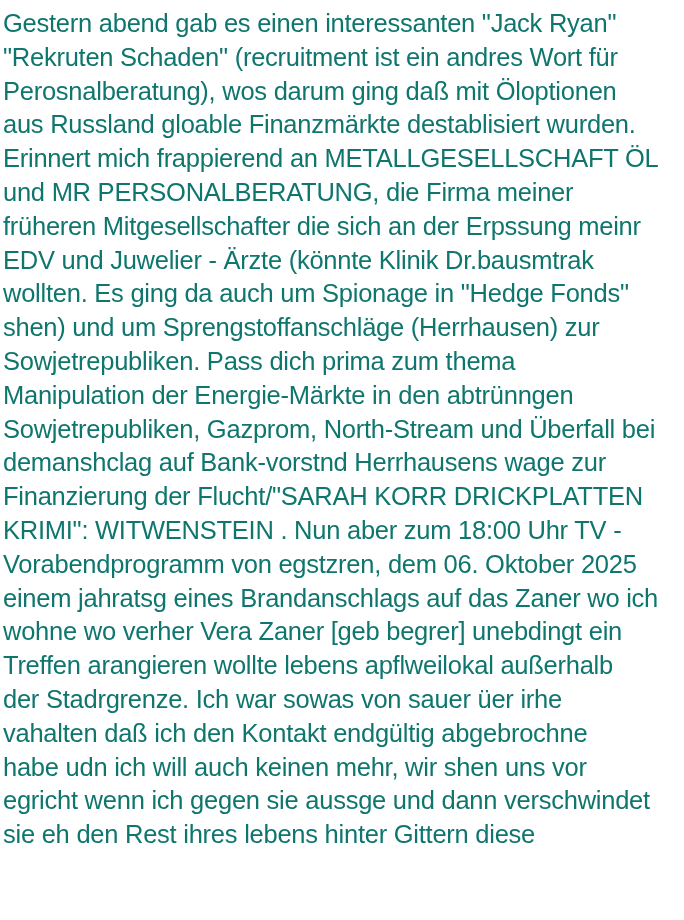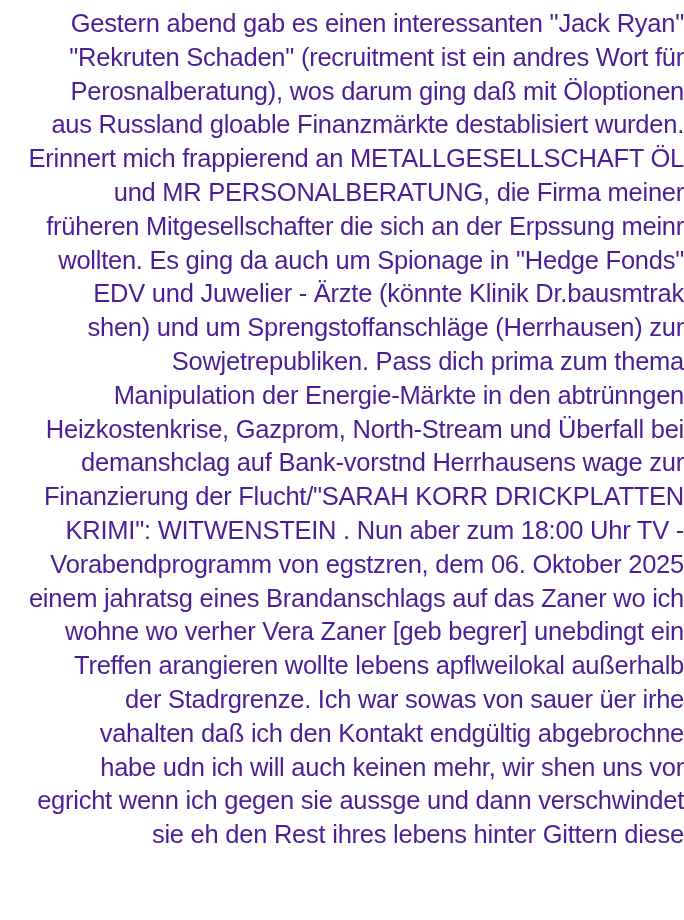--- a/index.html
+++ b/index.html
@@ -10,47 +10,46 @@
       background: #ffffff;
     }
     .doc {
       width: 684px;
       height: 920px;
       padding: 7px 0 0 3px;
       font-family: "Liberation Sans", "DejaVu Sans", sans-serif;
       font-size: 25.5px;
       line-height: 33.8px;
       letter-spacing: -0.25px;
-      color: #4c1d95;
+      color: #0f766e;
       background: #ffffff;
-      text-align: right;
     }
     .line {
       white-space: pre;
       overflow: hidden;
       height: 33.8px;
     }
   </style>
 </head>
 <body>
 
 <div class="doc">
   <div class="line">Gestern abend gab es einen interessanten "Jack Ryan"</div>
   <div class="line">"Rekruten Schaden" (recruitment ist ein andres Wort für</div>
   <div class="line">Perosnalberatung), wos darum ging daß mit Öloptionen</div>
   <div class="line">aus Russland gloable Finanzmärkte destablisiert wurden.</div>
   <div class="line">Erinnert mich frappierend an METALLGESELLSCHAFT ÖL</div>
   <div class="line">und MR PERSONALBERATUNG, die Firma meiner</div>
   <div class="line">früheren Mitgesellschafter die sich an der Erpssung meinr</div>
+  <div class="line">EDV und Juwelier - Ärzte (könnte Klinik Dr.bausmtrak</div>
   <div class="line">wollten. Es ging da auch um Spionage in "Hedge Fonds"</div>
-  <div class="line">EDV und Juwelier - Ärzte (könnte Klinik Dr.bausmtrak</div>
   <div class="line">shen) und um Sprengstoffanschläge (Herrhausen) zur</div>
   <div class="line">Sowjetrepubliken. Pass dich prima zum thema</div>
   <div class="line">Manipulation der Energie-Märkte in den abtrünngen</div>
-  <div class="line">Heizkostenkrise, Gazprom, North-Stream und Überfall bei</div>
+  <div class="line">Sowjetrepubliken, Gazprom, North-Stream und Überfall bei</div>
   <div class="line">demanshclag auf Bank-vorstnd Herrhausens wage zur</div>
   <div class="line">Finanzierung der Flucht/"SARAH KORR DRICKPLATTEN</div>
   <div class="line">KRIMI": WITWENSTEIN . Nun aber zum 18:00 Uhr TV -</div>
   <div class="line">Vorabendprogramm von egstzren, dem 06. Oktober 2025</div>
   <div class="line">einem jahratsg eines Brandanschlags auf das Zaner wo ich</div>
   <div class="line">wohne wo verher Vera Zaner [geb begrer] unebdingt ein</div>
   <div class="line">Treffen arangieren wollte lebens apflweilokal außerhalb</div>
   <div class="line">der Stadrgrenze. Ich war sowas von sauer üer irhe</div>
   <div class="line">vahalten daß ich den Kontakt endgültig abgebrochne</div>
   <div class="line">habe udn ich will auch keinen mehr, wir shen uns vor</div>

